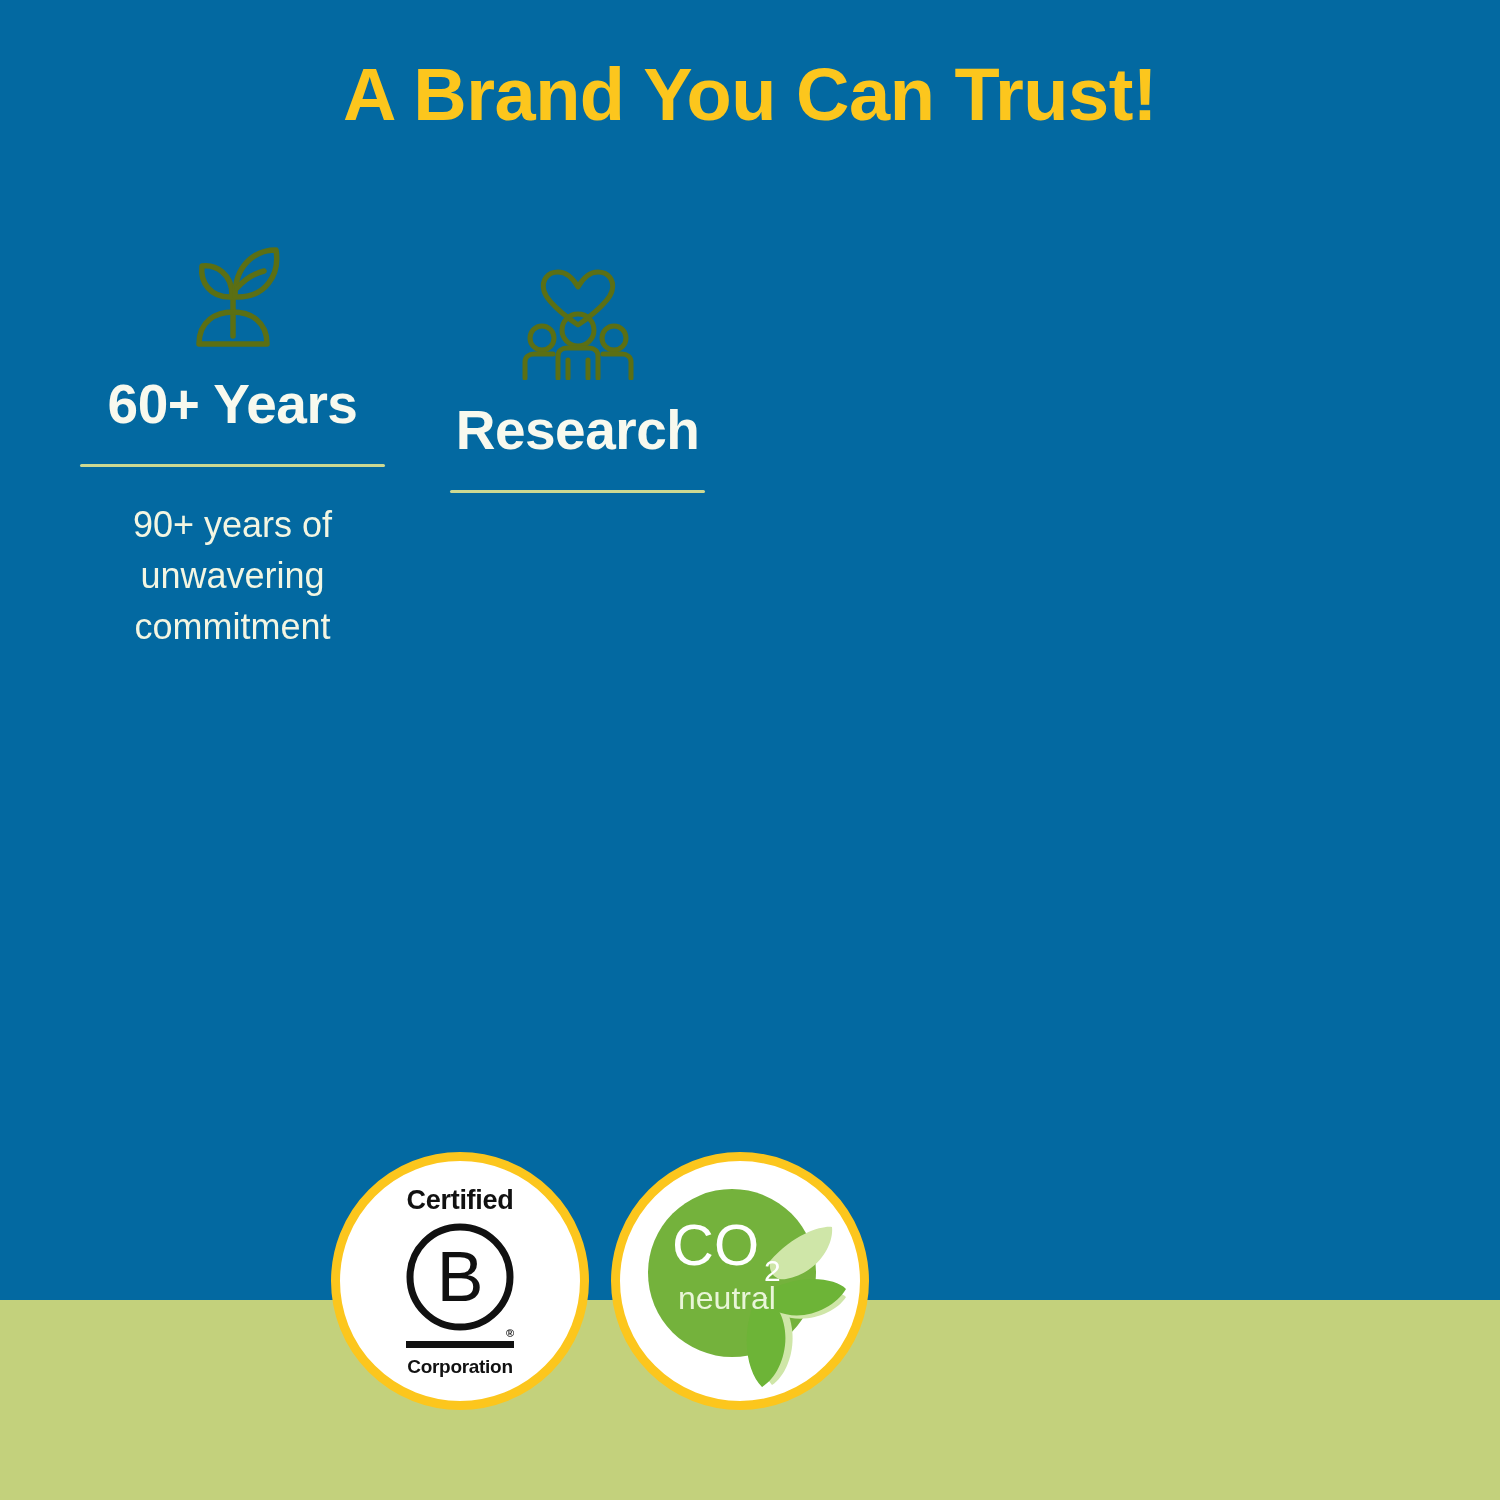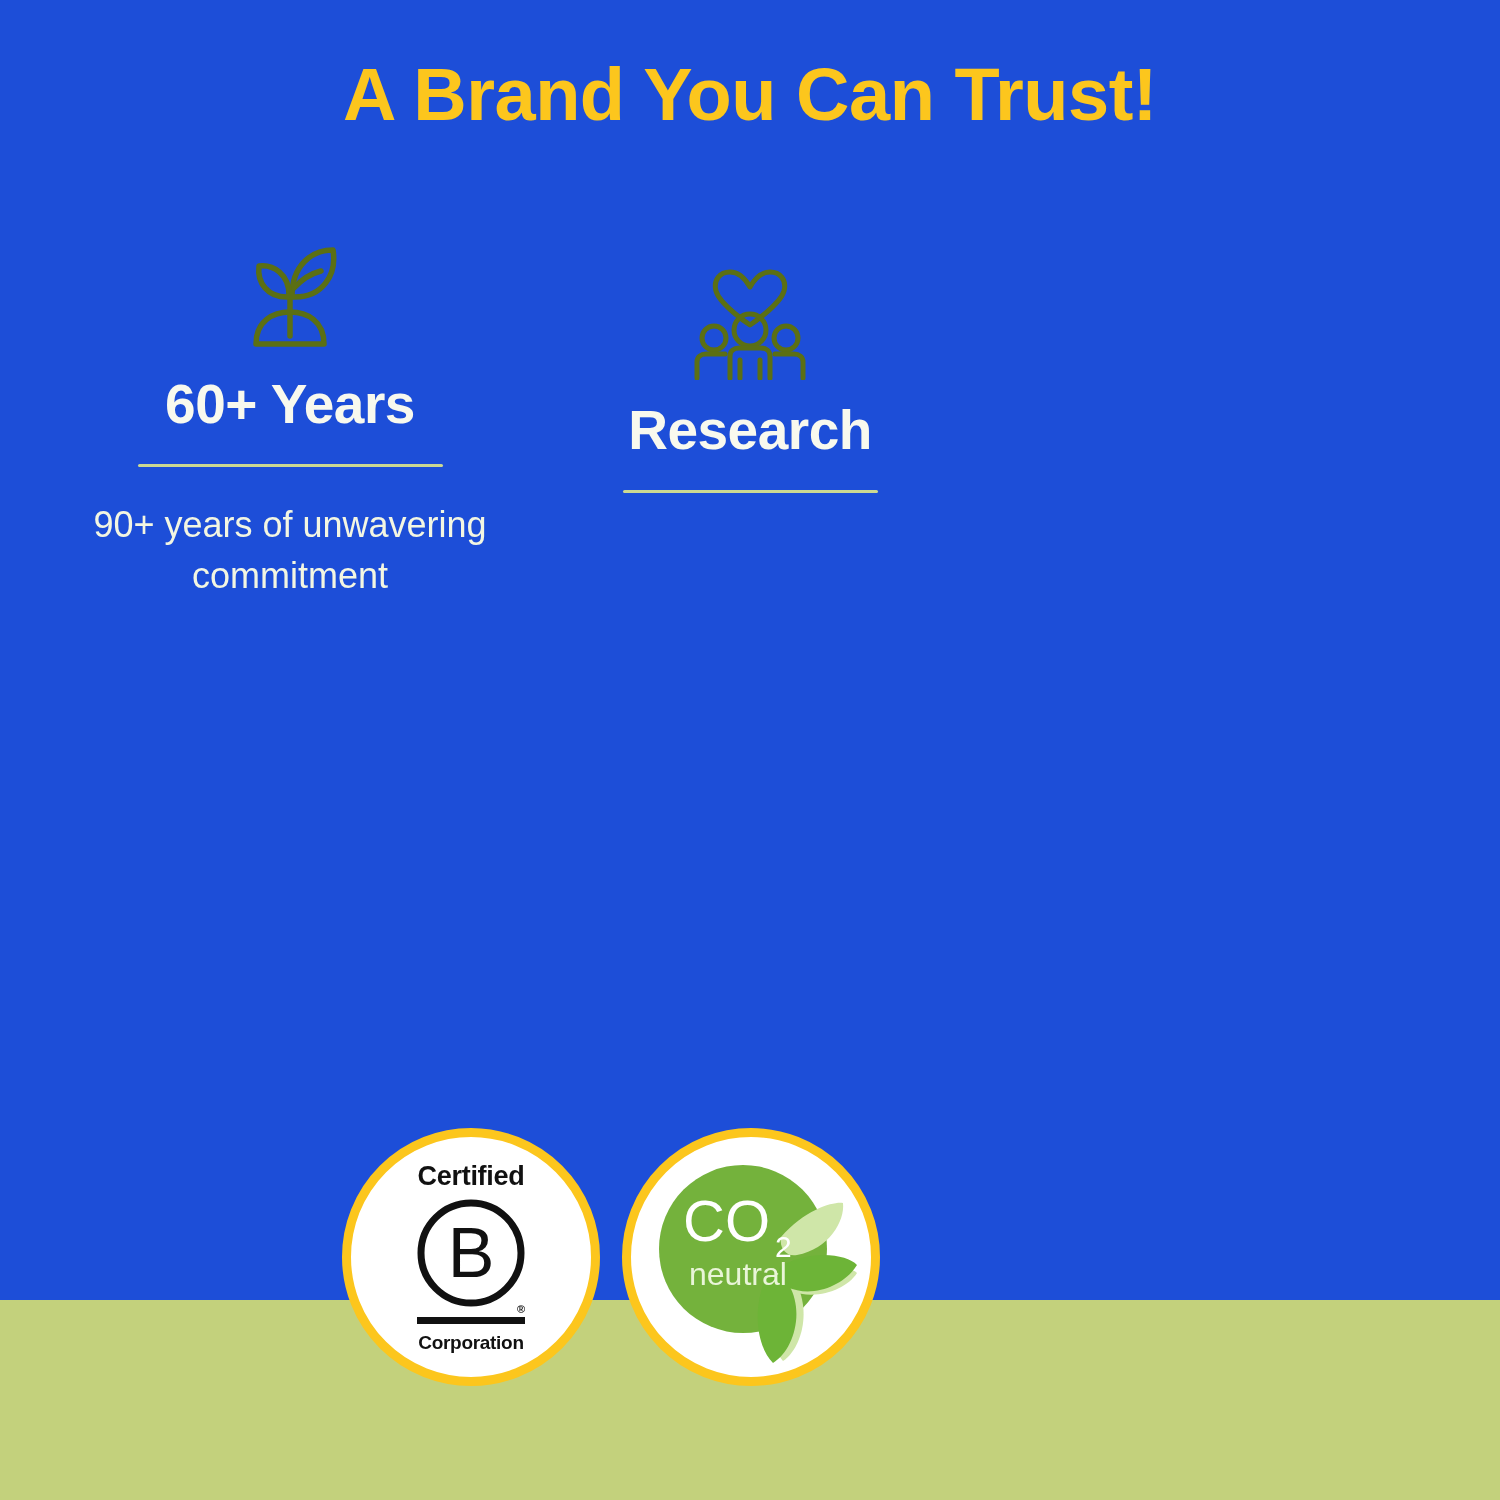--- a/index.html
+++ b/index.html
@@ -10,21 +10,21 @@
     width: 1500px;
     height: 1500px;
     font-family: "Liberation Sans", sans-serif;
     background: #a3ba3d;
     overflow: hidden;
   }
   #poster {
     position: relative;
     width: 1500px;
     height: 1500px;
-    background: #1d4ed8;
+    background: #0369a1;
     overflow: hidden;
   }
   
   #ground-band {
     position: absolute;
     left: 0;
     right: 0;
     top: 1300px;
     height: 200px;
     background: #c3d17c;
@@ -44,21 +44,21 @@
     line-height: 1.1;
   }
 
   
   #features {
     position: absolute;
     top: 236px;
     left: 60px;
     width: 1380px;
     display: grid;
-    grid-template-columns: 1fr 1fr 1fr;
+    grid-template-columns: 1fr 1fr 1fr 1fr;
     grid-template-rows: 426px auto;
     column-gap: 0px;
   }
   .feature {
     display: flex;
     flex-direction: column;
     align-items: center;
     text-align: center;
   }
   .feature-icon {
@@ -91,28 +91,27 @@
     margin-top: 32px;
     font-size: 36px;
     color: #f3f6e2;
     line-height: 1.42;
     max-width: 600px;
   }
 
   
   #badges {
     position: absolute;
-    top: 1128px;
+    top: 1152px;
     left: 0;
     width: 1200px;
     display: flex;
     justify-content: center;
     align-items: center;
     gap: 22px;
-    padding-left: 11px;
   }
   .badge {
     position: relative;
     width: 258px;
     height: 258px;
     border-radius: 50%;
     background: #ffffff;
     border: 9px solid #fcc61d;
     box-sizing: border-box;
     display: flex;

